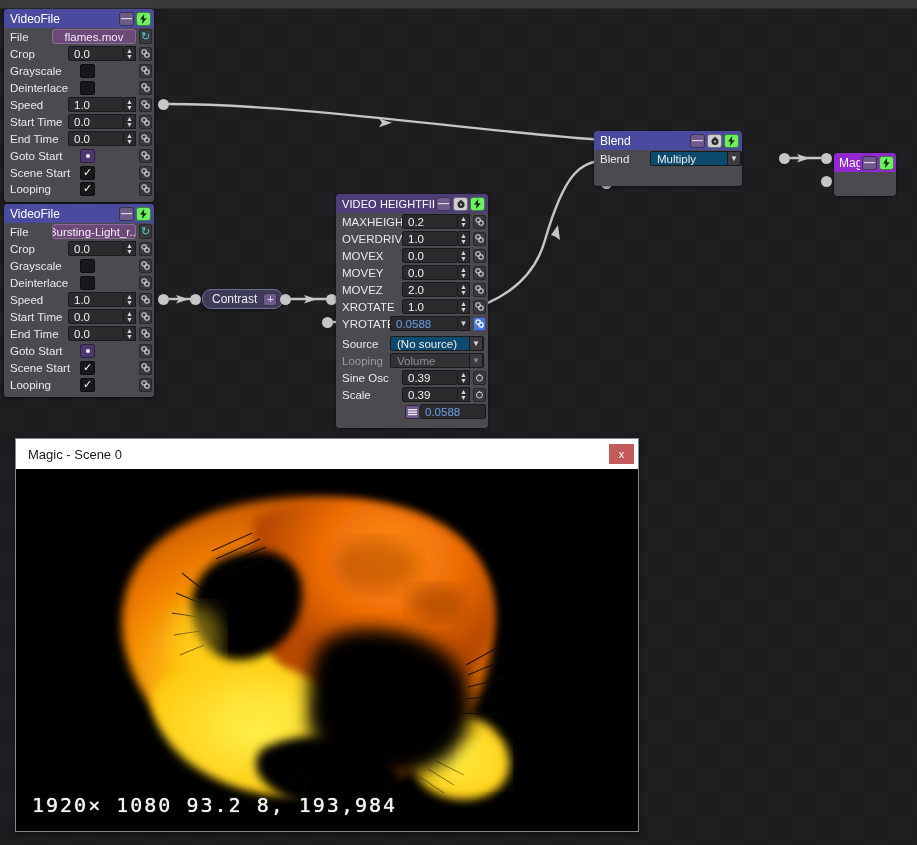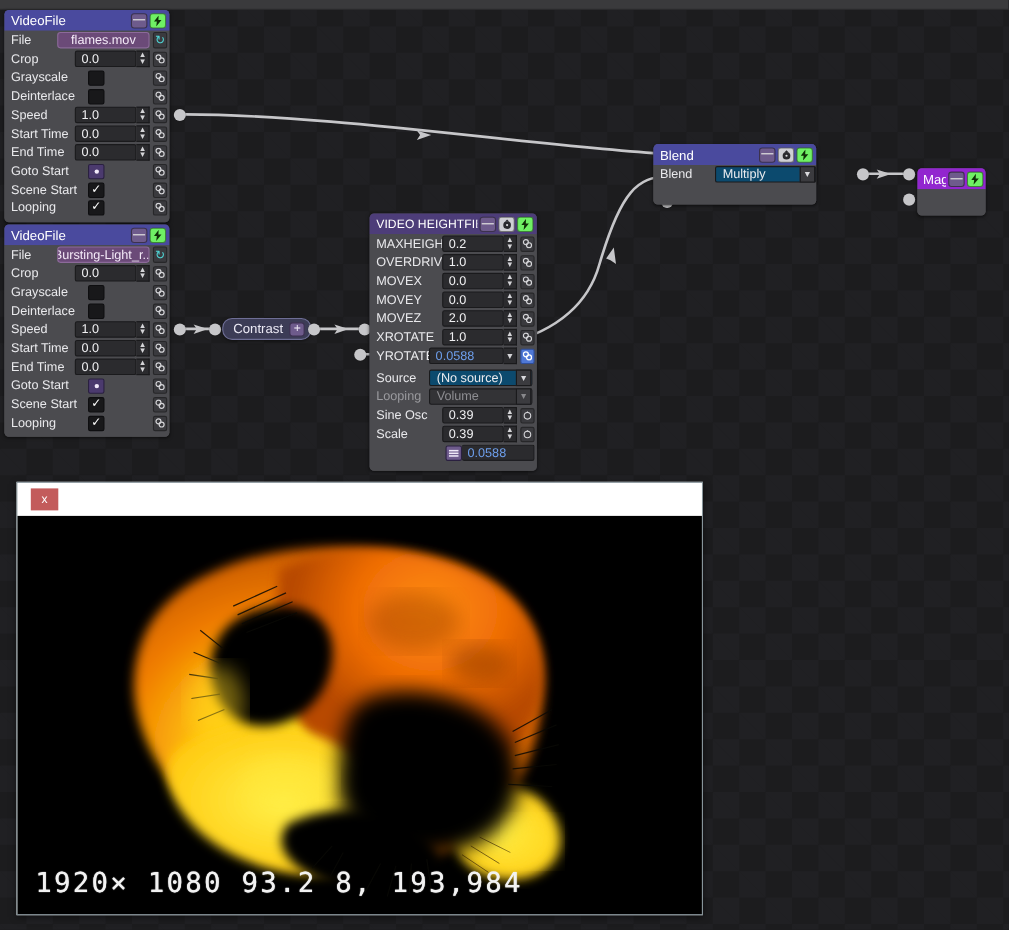--- a/index.html
+++ b/index.html
@@ -237,21 +237,21 @@
     width: 622px; height: 362px;
     margin: 0 auto;
     background: #000;
     overflow: hidden;
   }
   .blob { position: absolute; left: 0; top: 0; width: 622px; height: 362px; }
   .osd {
     position: absolute; left: 16px; bottom: 14px;
     color: #f2f2f2;
     font-family: "DejaVu Sans Mono", monospace;
-    font-size: 25px;
+    font-size: 20px;
     letter-spacing: 2px;
     white-space: nowrap;
     text-shadow: 0 0 1px #fff;
   }
 </style>
 </head>
 <body>
 
 <div class="toolbar"></div>
 
@@ -782,20 +782,21 @@
       <svg width="9" height="10" viewBox="0 0 9 10">
           <path d="M5.2 0 L1 5.6 L3.6 5.6 L3 10 L7.8 4.2 L5 4.2 Z" fill="#103008"></path>
         </svg>
     </span>
   </div>
   <div class="node-body" style="height:24px"></div>
 </div>
 
 <div class="preview">
   <div class="preview-title">
+    <span class="t">Magic - Scene 0</span>
     <span class="close-btn">x</span>
   </div>
   <div class="canvas">
     <svg class="blob" viewBox="0 0 622 362" preserveAspectRatio="none">
       <defs>
         <radialGradient id="g1" cx="40%" cy="62%" r="62%">
           <stop offset="0%" stop-color="#ffe21a"></stop>
           <stop offset="38%" stop-color="#ffc40a"></stop>
           <stop offset="70%" stop-color="#f07c04"></stop>
           <stop offset="100%" stop-color="#c85a02"></stop>

